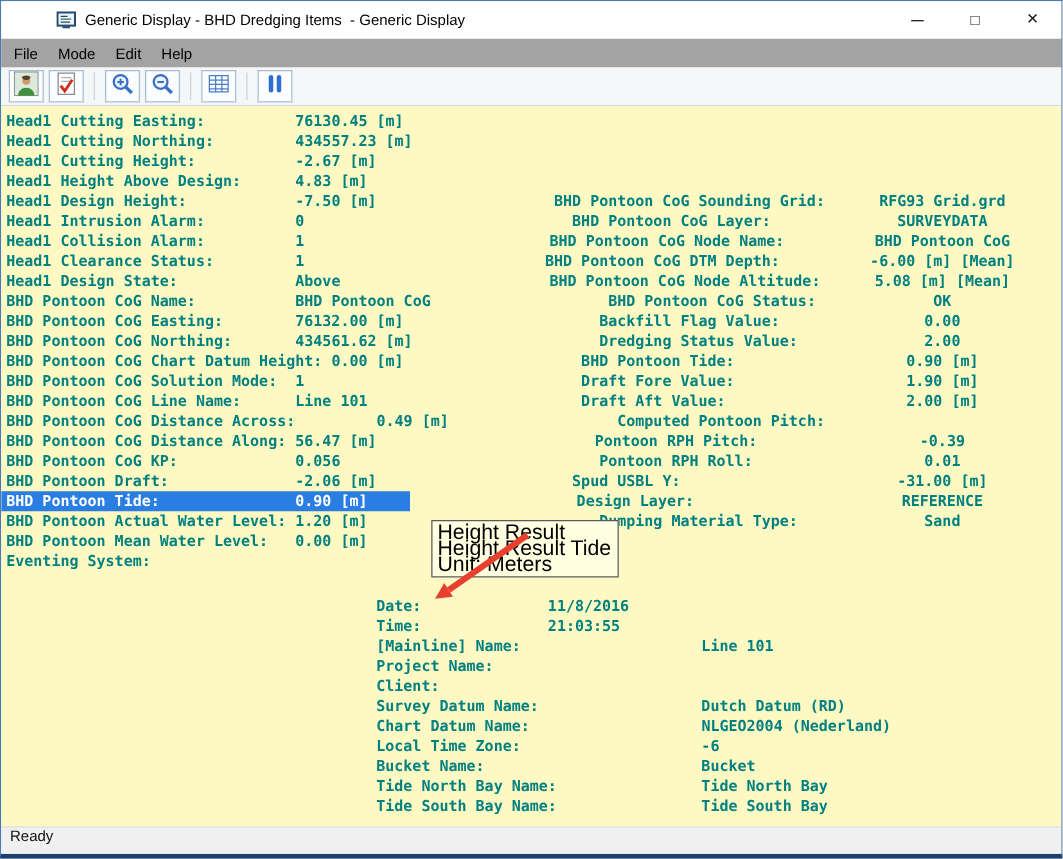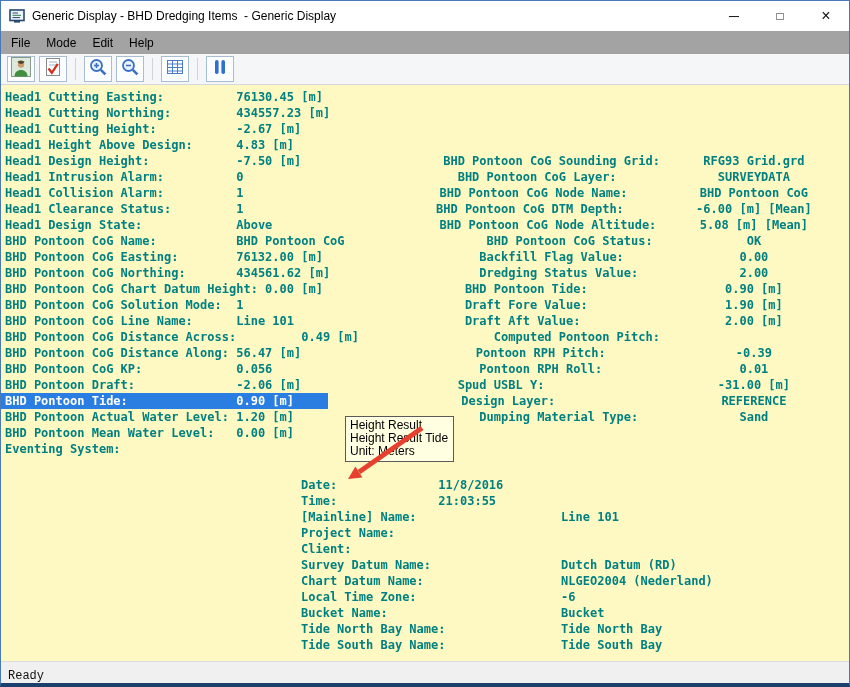--- a/index.html
+++ b/index.html
@@ -6,21 +6,21 @@
   html,body { width:850px; height:687px; background:#9aa7b8; }
   .window {
     width:850px; height:687px;
     border:1px solid #4a7ab5;
     border-bottom:4px solid #1c3f6e;
     background:#fff;
     display:flex; flex-direction:column;
     font-family:"Liberation Sans", sans-serif;
   }
   
-  .titlebar { height:30px; background:#fff; display:flex; align-items:center; flex:0 0 auto; }
+  .titlebar { height:30px; background:#fff; display:flex; align-items:center; flex:0 0 auto;padding-left:36px; }
   .app-icon { margin-left:8px; width:16px; height:16px; display:flex; }
   .title { margin-left:7px; font-size:12px; color:#000; white-space:pre; }
   .win-buttons { margin-left:auto; display:flex; height:100%; }
   .win-btn { width:46px; height:100%; display:flex; align-items:center; justify-content:center; font-size:14px; color:#111; cursor:default; }
   .win-btn.max { font-size:12px; }
   
   .menubar { height:23px; background:#a3a3a3; display:flex; align-items:center; font-size:12px; color:#000; flex:0 0 auto; padding-left:2px; }
   .menu-item { padding:3px 8px; }
   
   .toolbar { height:31px; background:#f5f6f7; border-bottom:1px solid #d5d9dd; display:flex; align-items:center; padding-left:6px; gap:4px; flex:0 0 auto; }
@@ -37,29 +37,29 @@
   #panel-left   { left:0;     top:4px;   }
   #panel-right  { left:431px; top:68px;text-align:center;  }
   #panel-bottom { left:296px; top:392px; }
   .trow { height:16px; line-height:16px; padding-left:4px; }
   .trow.hl { background:var(--highlight-bg,#2a7de1); color:var(--highlight-text,#fff); width:fit-content; padding-right:34px; }
   
   .tooltip {
     position:absolute; left:344px; top:331px; z-index:5;
     background:var(--tooltip-bg,#ffffe1); border:1px solid #5a5a5a;
     font-family:"Liberation Sans", sans-serif; font-weight:normal;
-    font-size:12px; line-height:13px; color:#000; padding:2px 5px 3px 4px;
+    font-size:17px; line-height:13px; color:#000; padding:2px 5px 3px 4px;
     white-space:nowrap;
   }
   
   .arrow-overlay { position:absolute; left:0; top:0; z-index:6; pointer-events:none; }
   .arrow-line { stroke:var(--arrow,#e8402f); stroke-width:5; }
   .arrow-head { fill:var(--arrow,#e8402f); }
   
-  .statusbar { height:22px; background:#f0f0f0; border-top:1px solid #dcdcdc; display:flex; align-items:flex-end; font-size:12px; color:#111; flex:0 0 auto;font-family:Liberation Mono, monospace; }
+  .statusbar { height:22px; background:#f0f0f0; border-top:1px solid #dcdcdc; display:flex; align-items:flex-start; font-size:12px; color:#111; flex:0 0 auto; }
   .status-ready { padding-left:7px; }
   .status-right { margin-left:auto; display:flex; height:100%; align-items:stretch; }
   .status-cell { display:flex; align-items:center; justify-content:center; border-left:1px solid #cfcfcf; padding:0 10px; min-width:40px; }
   .status-pad { width:14px; border-left:1px solid #cfcfcf; }
 </style>
 </head>
 <body>
 
 <div class="window">
 

